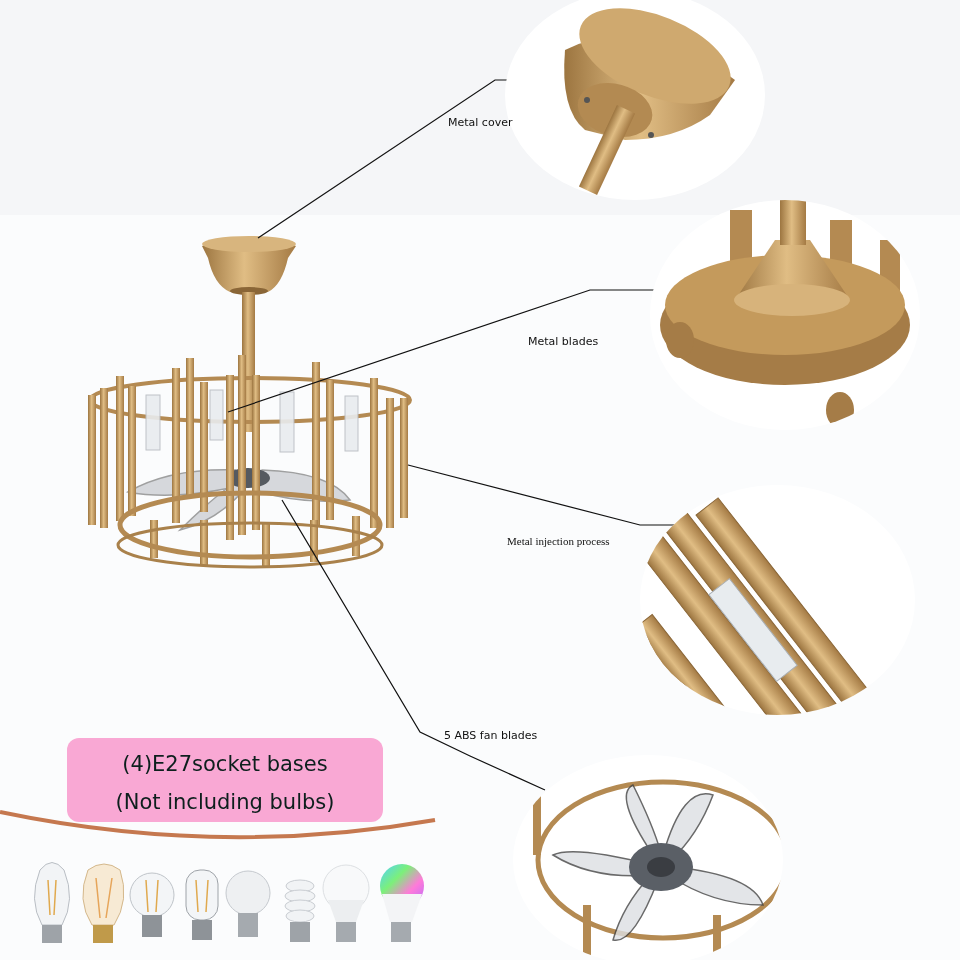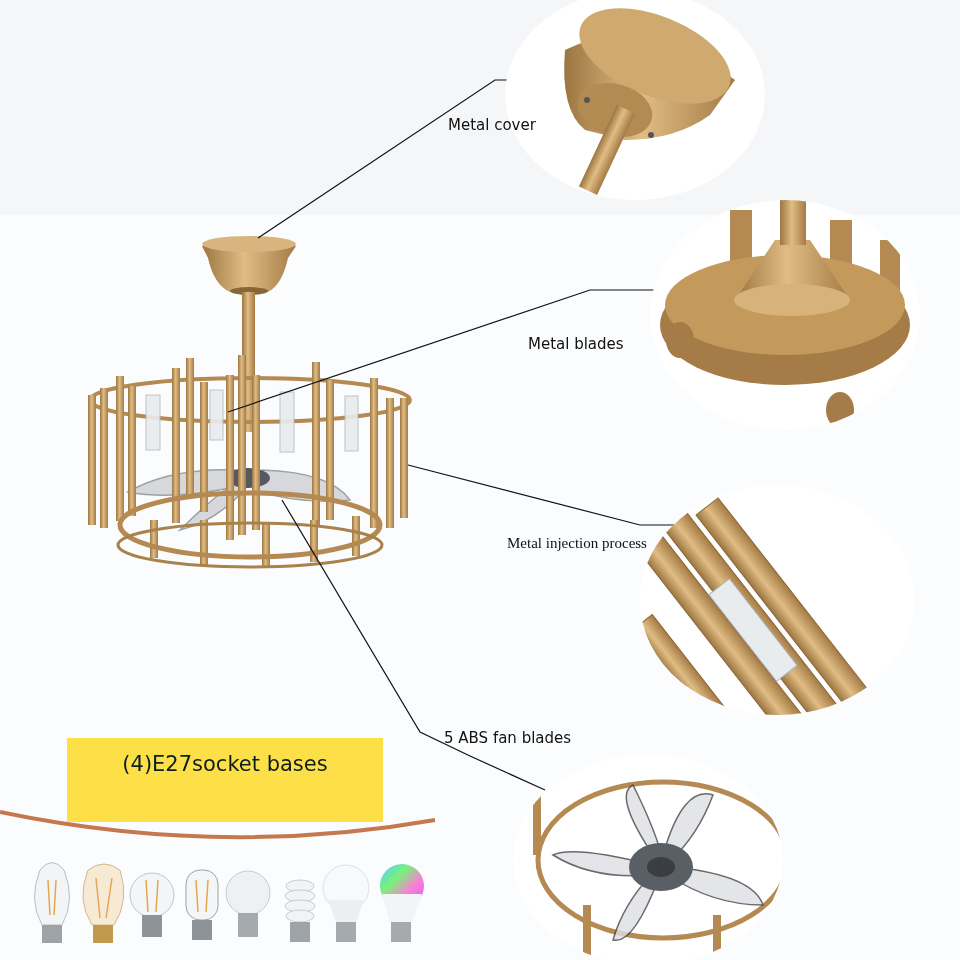--- a/index.html
+++ b/index.html
@@ -1,21 +1,21 @@
 <!DOCTYPE html>
 <html><head>
 <meta charset="utf-8">
 <style>
   html,body{margin:0;padding:0;}
   body{width:960px;height:960px;position:relative;background:#f5f6f8;overflow:hidden;font-family:"DejaVu Sans","Liberation Sans",sans-serif;}
   .bg-panel{position:absolute;left:0;top:215px;width:960px;height:745px;background:#fbfcfd;}
   .circle{position:absolute;border-radius:50%;background:#ffffff;overflow:hidden;}
-  .label{position:absolute;font-size:15px;color:#111;white-space:nowrap;}
+  .label{position:absolute;font-size:11px;color:#111;white-space:nowrap;}
   svg{position:absolute;left:0;top:0;}
-  .note-box{position:absolute;left:67px;top:738px;width:316px;height:84px;background:#fde047;border-radius:0;}
+  .note-box{position:absolute;left:67px;top:738px;width:316px;height:84px;background:#f9a8d4;border-radius:12px;}
   .note-line{position:absolute;left:0;width:100%;text-align:center;font-size:21px;color:#0d1f1d;}
 </style>
 </head>
 <body>
 
 <div class="bg-panel"></div>
 
 <svg width="960" height="960" viewBox="0 0 960 960">
   <defs>
     <linearGradient id="gold" x1="0" x2="1">
@@ -150,20 +150,21 @@
   </svg>
 </div>
 
 <div class="label" style="left:448px;top:116px;">Metal cover</div>
 <div class="label" style="left:528px;top:335px;">Metal blades</div>
 <div class="label" style="left:507px;top:535px;font-family:Liberation Serif, serif;">Metal injection process</div>
 <div class="label" style="left:444px;top:729px;">5 ABS fan blades</div>
 
 <div class="note-box">
   <div class="note-line" style="top:14px;">(4)E27socket bases</div>
+  <div class="note-line" style="top:52px;">(Not including bulbs)</div>
 </div>
 
 <svg width="960" height="960" viewBox="0 0 960 960" style="pointer-events:none;">
   <path d="M0 812 Q220 858 435 820" fill="none" stroke="#c5784f" stroke-width="4"></path>
 </svg>
 
 <svg width="960" height="960" viewBox="0 0 960 960" style="pointer-events:none;">
   <g>
     <path d="M40 870 Q52 855 64 870 Q76 900 62 925 L42 925 Q28 900 40 870Z" fill="#f2f4f6" stroke="#b9bec4"></path>
     <path d="M48 880 L50 915 M56 880 L54 915" stroke="#e0a94e" stroke-width="1.5"></path>

